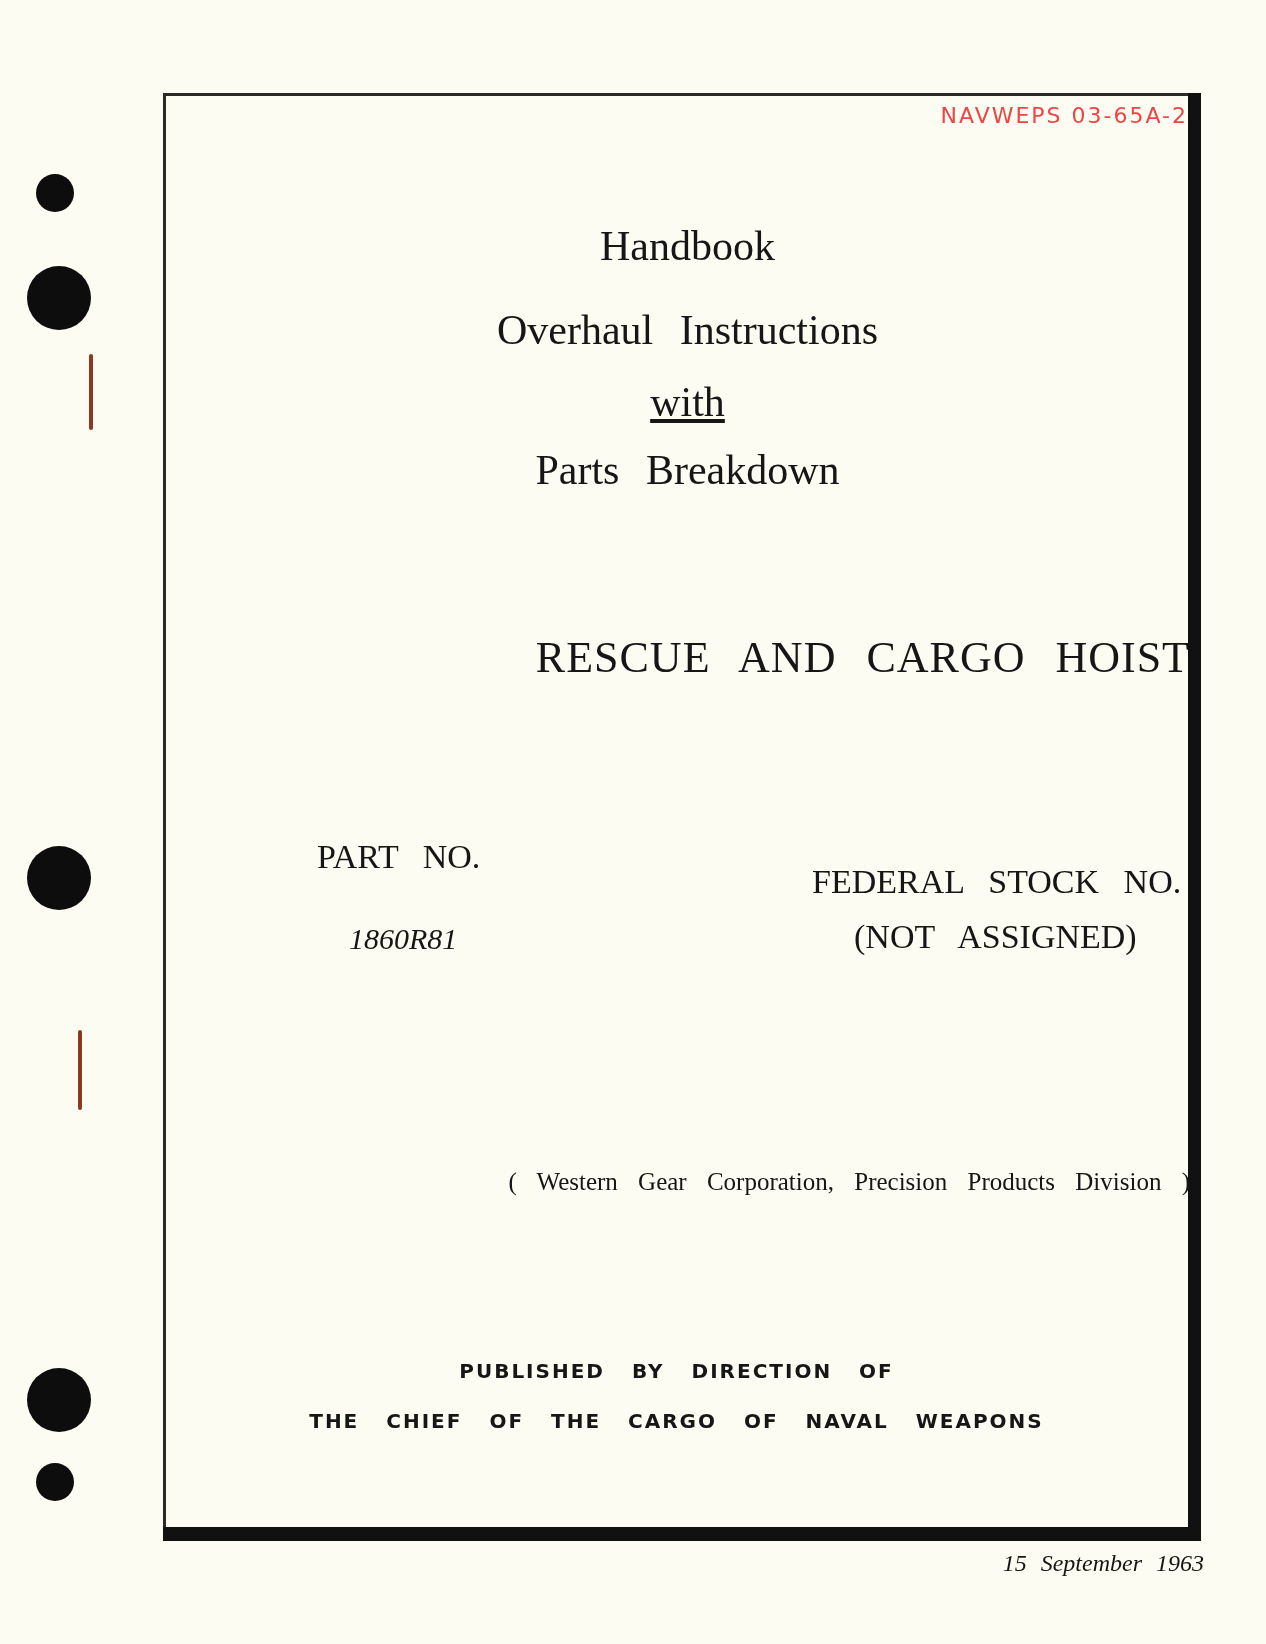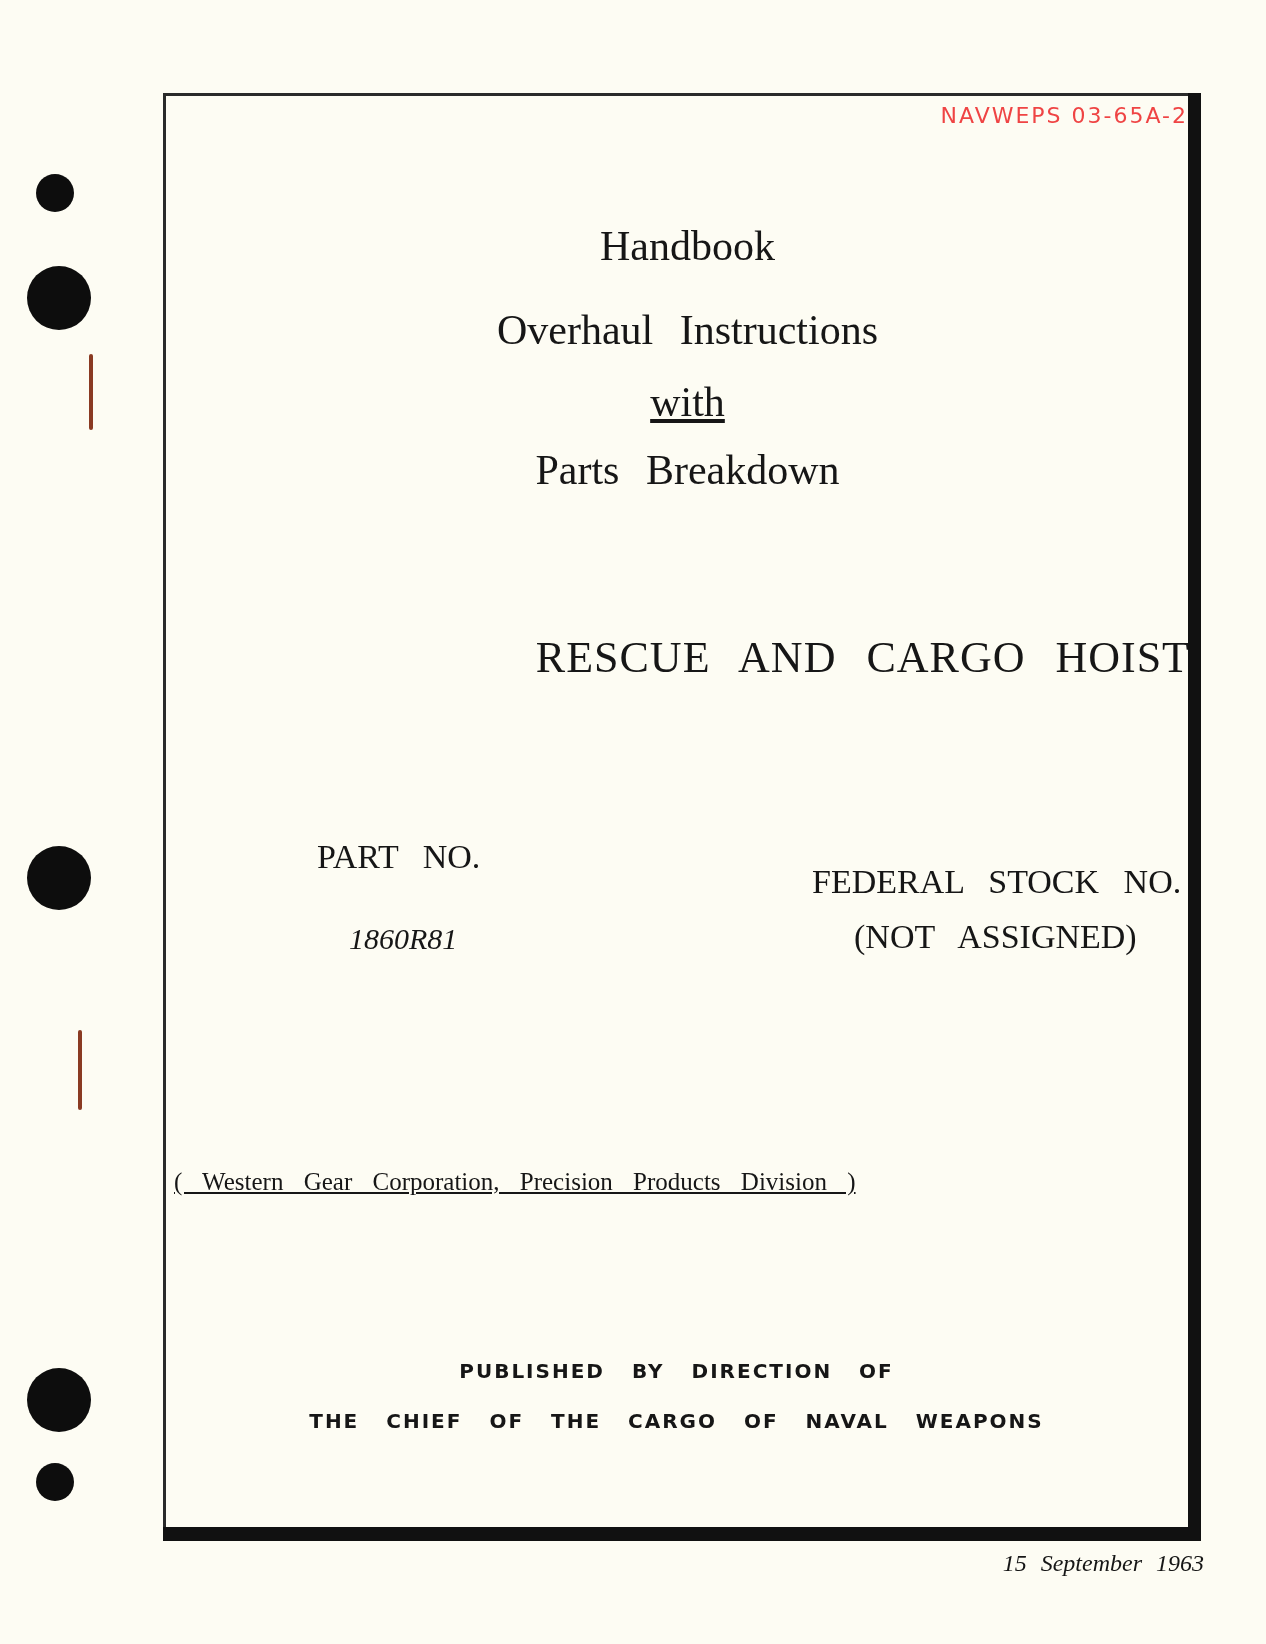--- a/index.html
+++ b/index.html
@@ -10,21 +10,21 @@
   .frame{position:absolute;left:163px;top:93px;width:1027px;height:1434px;
          border-left:3px solid #2a2a2a;border-top:3px solid #2a2a2a;box-sizing:border-box;}
   .frame-right{position:absolute;left:1188px;top:93px;width:13px;height:1448px;background:#111;}
   .frame-bottom{position:absolute;left:163px;top:1527px;width:1038px;height:14px;background:#111;}
   .docnum{position:absolute;top:103px;right:78px;font-family:"DejaVu Sans","Liberation Sans",sans-serif;
           font-size:22px;letter-spacing:2px;color:#ef4444;}
   .title-line{position:absolute;left:174px;width:1027px;text-align:center;font-size:42px;word-spacing:16px;}
   .main-title{position:absolute;left:163px;width:1027px;text-align:right;font-size:44px;word-spacing:18px;letter-spacing:1px;}
   .label{position:absolute;font-size:34px;word-spacing:16px;}
   .value{position:absolute;font-size:30px;font-style:italic;}
-  .mfr{position:absolute;left:174px;width:1027px;text-align:left;font-size:25px;word-spacing:14px;text-decoration:underline;}
+  .mfr{position:absolute;left:163px;width:1027px;text-align:right;font-size:25px;word-spacing:14px;}
   .pub{position:absolute;left:163px;width:1027px;text-align:center;
        font-family:"DejaVu Sans","Liberation Sans",sans-serif;font-weight:bold;font-size:20px;
        letter-spacing:2px;word-spacing:18px;}
   .date{position:absolute;right:62px;top:1550px;font-style:italic;font-size:24px;word-spacing:8px;}
 </style>
 </head>
 <body>
 
 <div class="hole" style="left:36px;top:174px;width:38px;height:38px;"></div>
 <div class="hole" style="left:27px;top:266px;width:64px;height:64px;"></div>

